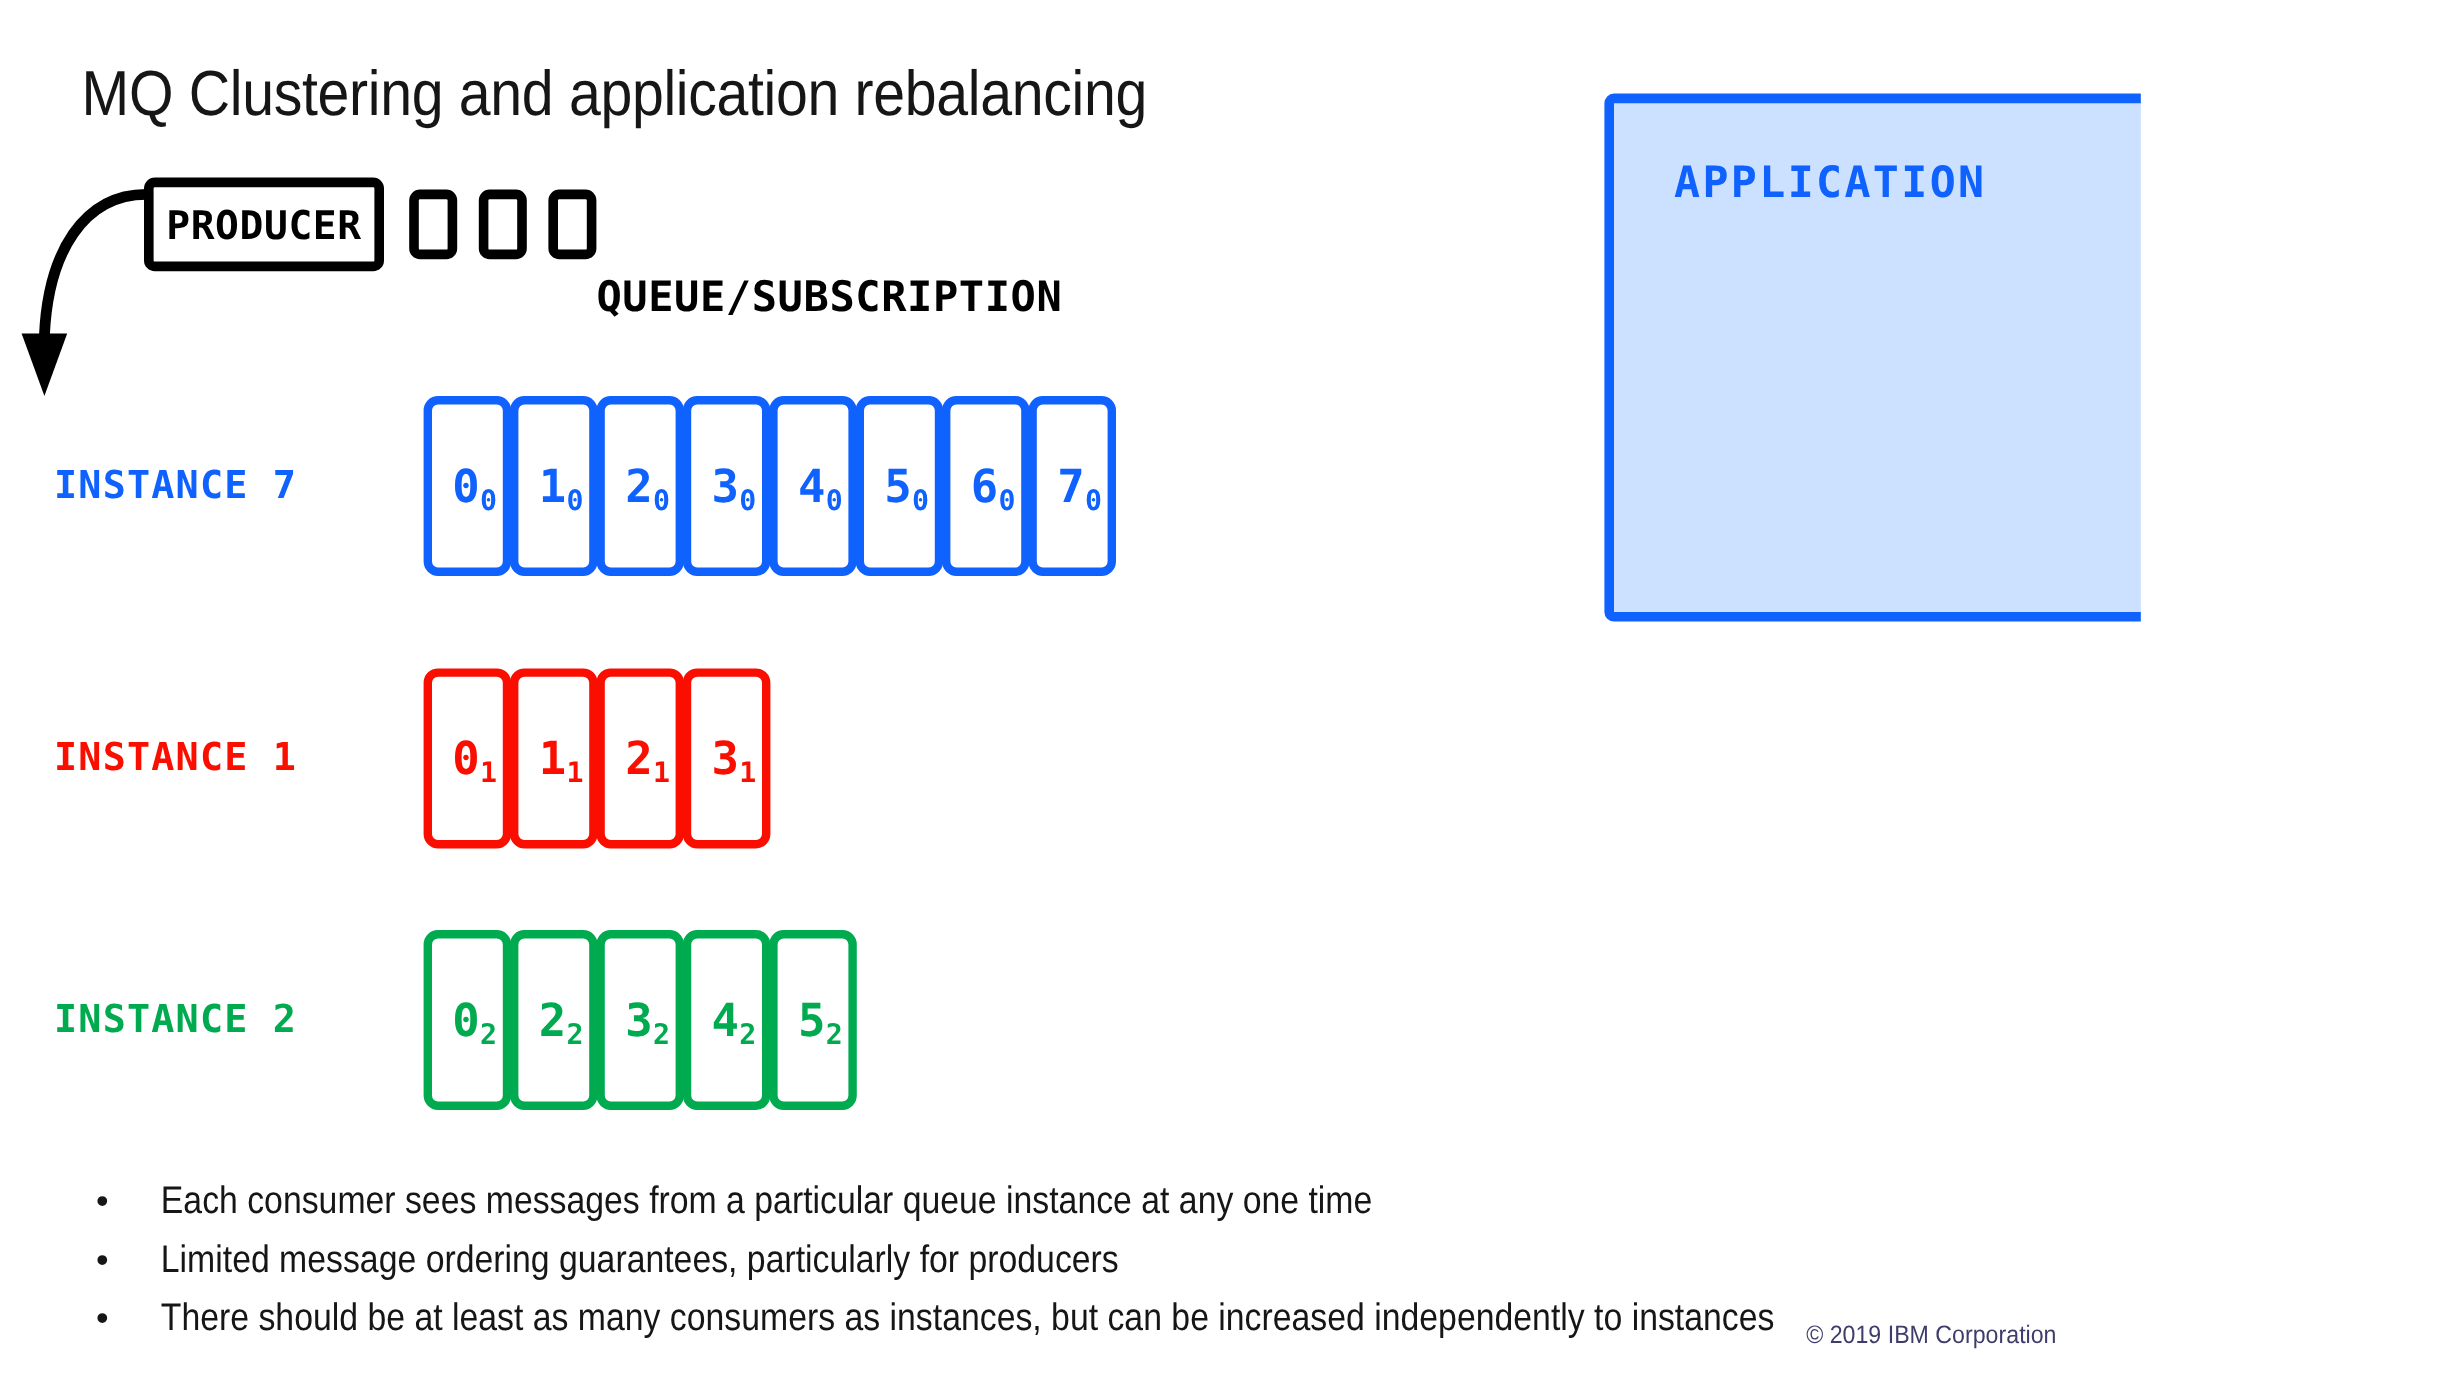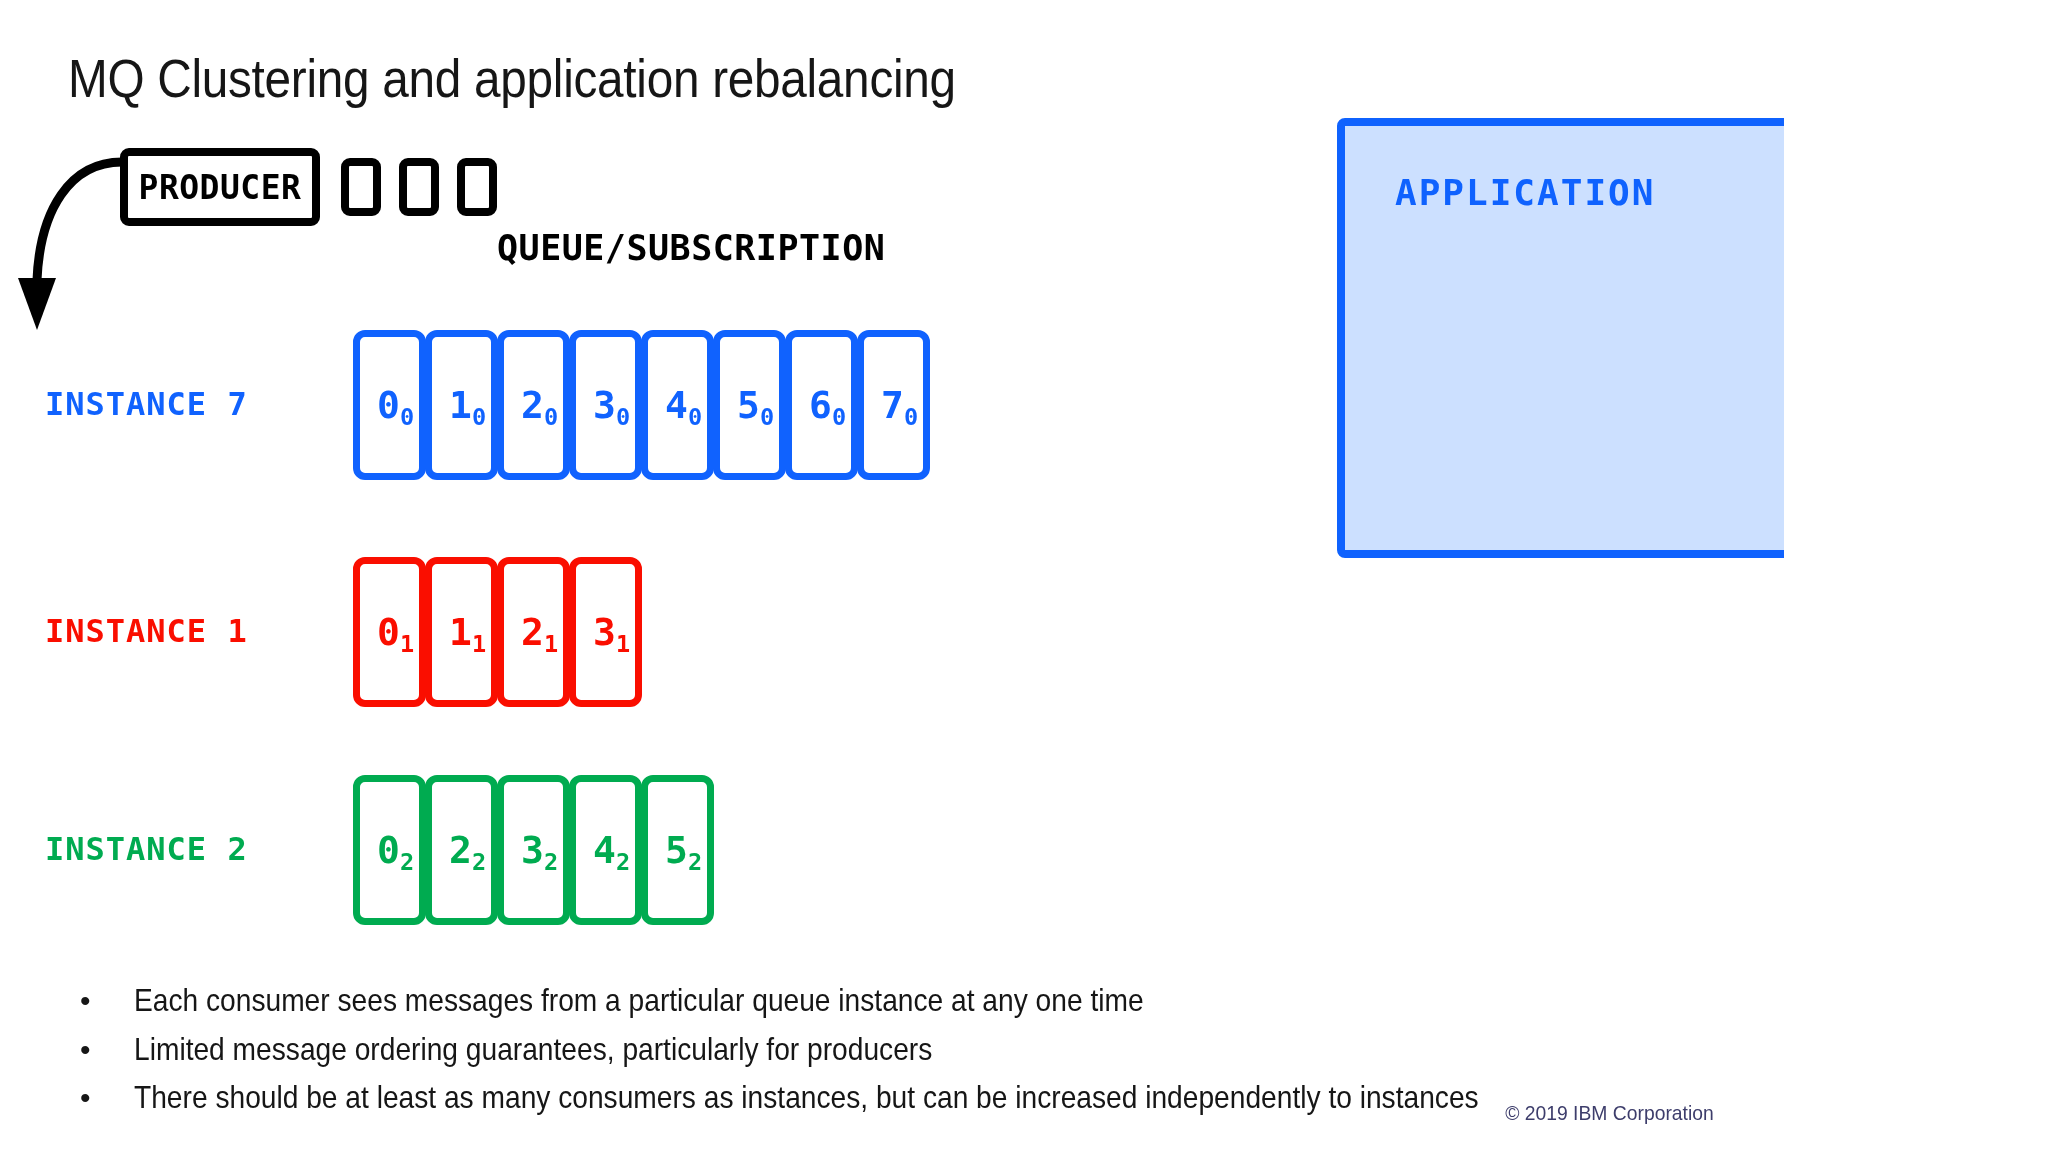--- a/index.html
+++ b/index.html
@@ -299,21 +299,21 @@
         </div>
         <div class="cell" style="border-color: rgb(0, 171, 80);">
           <span class="cell-text" style="color: rgb(0, 171, 80);">4<sub>2</sub></span>
         </div>
         <div class="cell" style="border-color: rgb(0, 171, 80);">
           <span class="cell-text" style="color: rgb(0, 171, 80);">5<sub>2</sub></span>
         </div>
       </div>
   </div>
 
-  <div id="application-box" style="background: rgb(204, 224, 255); border-color: rgb(15, 98, 254); margin-top: 40px;">
+  <div id="application-box" style="background: rgb(204, 224, 255); border-color: rgb(15, 98, 254);">
     <div id="application-label" style="color: rgb(15, 98, 254);">APPLICATION</div>
   </div>
 
   <div id="bullet-list">
       <div class="bullet-item">
         <span class="bullet-dot">•</span>
         <span class="bullet-text">Each consumer sees messages from a particular queue instance at any one time</span>
       </div>
       <div class="bullet-item">
         <span class="bullet-dot">•</span>

